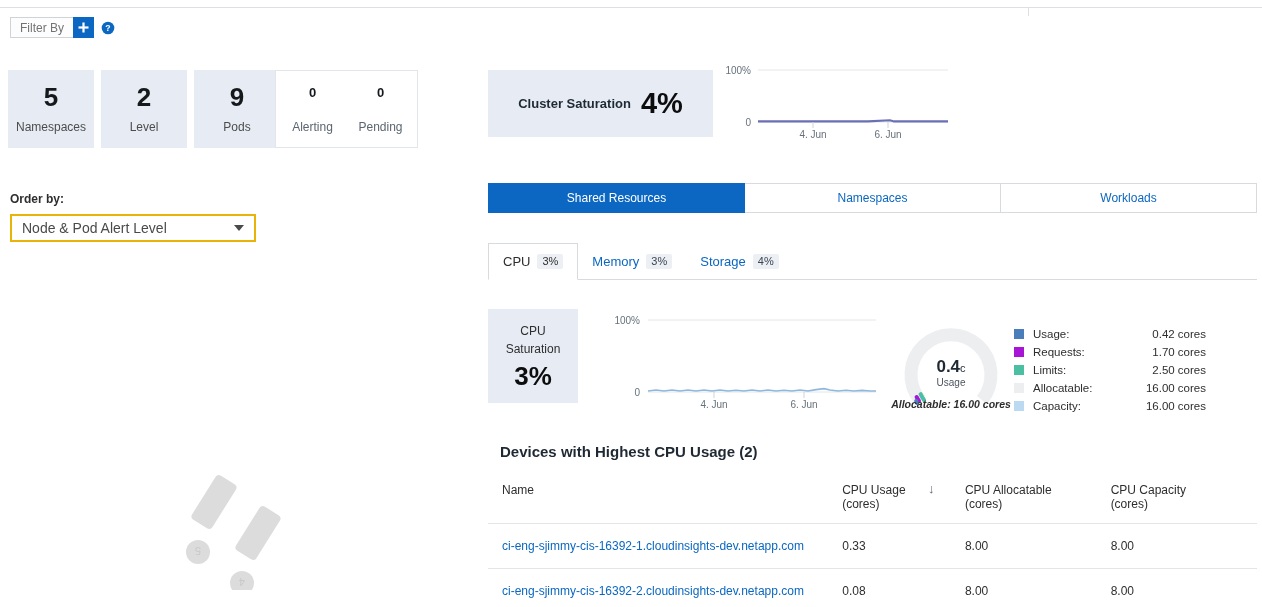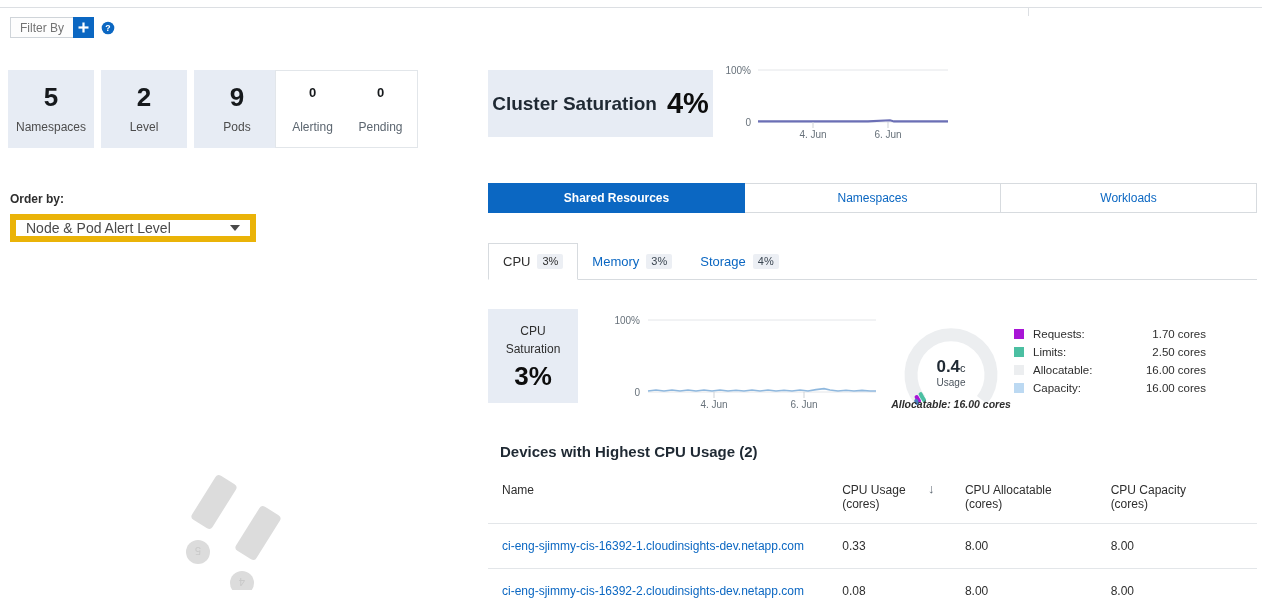--- a/index.html
+++ b/index.html
@@ -134,21 +134,21 @@
   }
   .order-by-label {
     font-size: 12px;
     font-weight: bold;
     color: #2e2e2e;
     margin-bottom: 8px;
   }
   .order-by-select {
     width: 246px;
     height: 28px;
-    border: 6px solid #eab308;
+    border: 2px solid #eab308;
     background: #fff;
     display: flex;
     align-items: center;
     justify-content: space-between;
     padding: 0 10px;
     box-sizing: border-box;
     font-size: 14px;
     color: #4a4a4a;
     cursor: pointer;
   }
@@ -171,21 +171,21 @@
   #cluster-sat-card {
     position: absolute;
     left: 488px; top: 70px;
     width: 225px; height: 67px;
     background: #e7ecf4;
     display: flex;
     align-items: center;
     justify-content: center;
   }
   #cluster-sat-card .cs-label {
-    font-size: 19px;
+    font-size: 13px;
     font-weight: bold;
     color: #1f2933;
   }
   #cluster-sat-card .cs-value {
     font-size: 29px;
     font-weight: bold;
     color: #0d0d0d;
     margin-left: 10px;
     line-height: 1;
   }
@@ -215,21 +215,21 @@
     justify-content: center;
     font-size: 12px;
     color: #0b67c2;
     background: #fff;
     cursor: pointer;
   }
   .main-tab:first-child { border-left: 1px solid #d7dbdf; }
   .main-tab.active {
     background: #0b67c2;
     color: #ffffff;
-    font-weight: bold;
+    font-weight: normal;
     border-color: #0b67c2;
   }
 
   
   #res-tabs {
     position: absolute;
     left: 488px; top: 243px;
     width: 769px;
     height: 36px;
     display: flex;
@@ -537,20 +537,25 @@
     <path d="M 22 83 A 40 40 0 0 1 19.6 79" fill="none" stroke="#a815d6" stroke-width="4" stroke-linecap="round" transform="translate(1,2)"></path>
 
     <path d="M 21 85 A 40 40 0 0 1 20.2 83" fill="none" stroke="#4a7ebb" stroke-width="4" stroke-linecap="round" transform="translate(0,2)"></path>
     <text x="55" y="56" text-anchor="middle" font-size="17" font-weight="bold" fill="#1f2933" font-family="Liberation Sans, sans-serif">0.4<tspan font-size="11" font-weight="normal">c</tspan></text>
     <text x="55" y="70" text-anchor="middle" font-size="10" fill="#4c555e" font-family="Liberation Sans, sans-serif">Usage</text>
   </svg>
 </div>
 <div id="gauge-caption">Allocatable: 16.00 cores</div>
 
 <div id="legend">
+  <div class="legend-row">
+    <span class="legend-swatch" style="background:#4a7ebb"></span>
+    <span class="legend-name">Usage:</span>
+    <span class="legend-value">0.42 cores</span>
+  </div>
   <div class="legend-row">
     <span class="legend-swatch" style="background:#a815d6"></span>
     <span class="legend-name">Requests:</span>
     <span class="legend-value">1.70 cores</span>
   </div>
   <div class="legend-row">
     <span class="legend-swatch" style="background:#4bbfa2"></span>
     <span class="legend-name">Limits:</span>
     <span class="legend-value">2.50 cores</span>
   </div>

